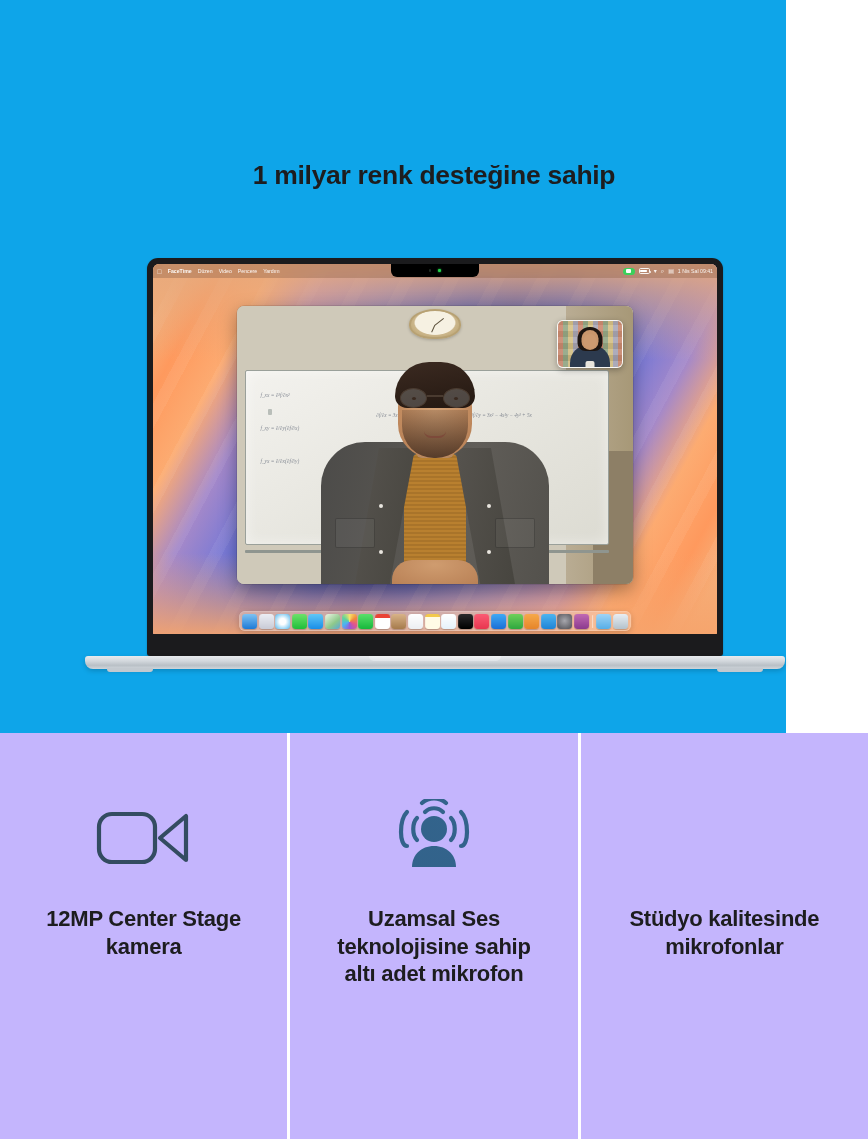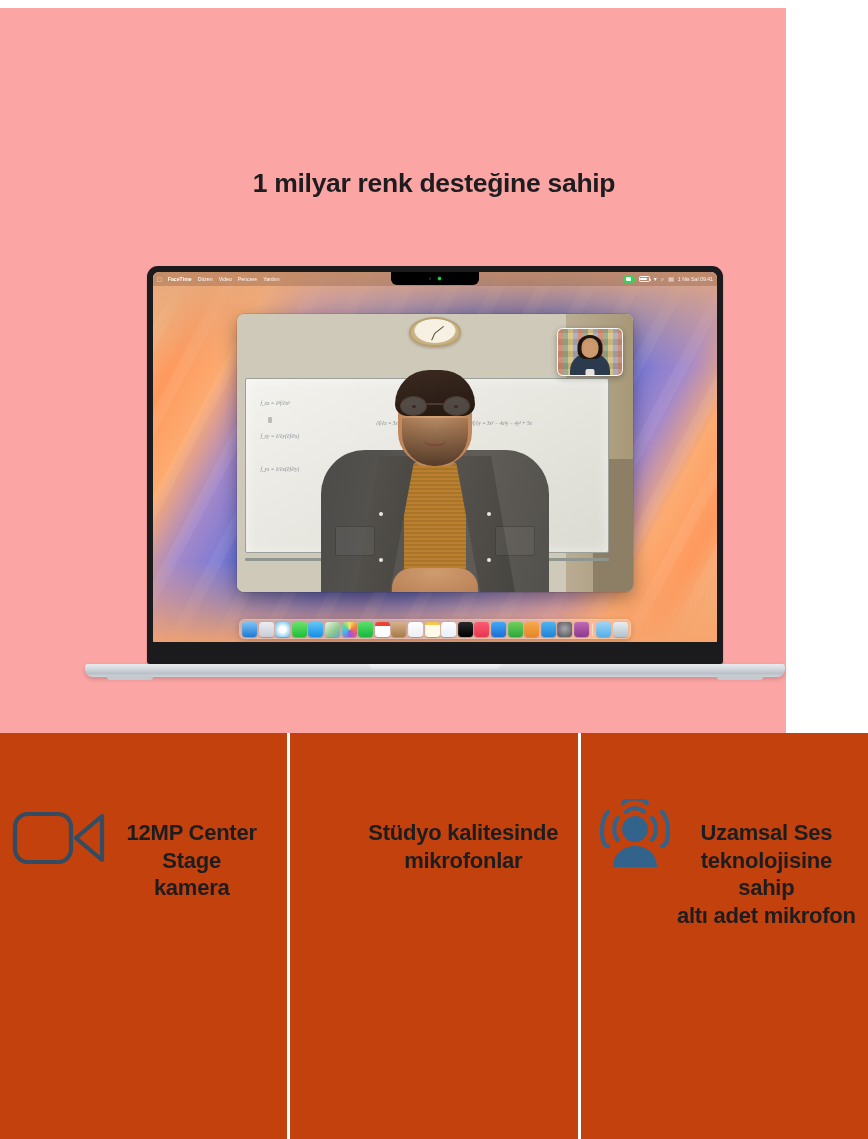--- a/index.html
+++ b/index.html
@@ -6,22 +6,22 @@
   html, body {
     width: 868px; height: 1139px;
     background: #ffffff;
     font-family: "Liberation Sans", sans-serif;
     overflow: hidden;
   }
   #page { position: relative; width: 868px; height: 1139px; background: #ffffff; }
 
   
   #hero {
-    position: absolute; left: 0; top: 8px; width: 786px; height: 733px;
-    background: #fca5a5;
+    position: absolute; left: 0; top: 0; width: 786px; height: 733px;
+    background: #0ea5e9;
   }
   #heading {
     position: absolute; left: 0; top: 158px; width: 868px;
     text-align: center;
     font-size: 26.5px; font-weight: bold; line-height: 1.32;
     color: #1d1d1f; letter-spacing: -0.3px;
   }
   #heading .l2 { display: block; }
 
   
@@ -266,22 +266,22 @@
     content:""; position:absolute; left:50%; transform:translateX(-50%); top:0;
     width:132px; height:5px; background: linear-gradient(to bottom,#f2f4f6,#dfe3e7);
     border-radius: 0 0 6px 6px;
   }
   .foot { position:absolute; bottom:-3px; width:46px; height:4px; background:#c3c9cf; border-radius:0 0 3px 3px; }
   .foot.l { left:22px; } .foot.r { right:22px; }
 
   
   #cards { position:absolute; left:0; top:733px; width:868px; height:406px; display:flex; gap:3px; background:#ffffff; }
   .card {
-    flex:1; background:#c2410c; position:relative;
-    display:flex; align-items:flex-start;
+    flex:1; background:#c4b5fd; position:relative;
+    display:flex; flex-direction:column; align-items:center;
     padding: 62px 12px 0 12px;
   }
   .card-icon { height:86px; display:flex; align-items:center; justify-content:center; }
   .card-title {
     margin-top: 24px; text-align:center;
     font-size: 22px; font-weight: bold; line-height: 1.26;
     color:#1d1d1f; letter-spacing:-0.25px;
   }
 </style>
 </head>
@@ -445,45 +445,20 @@
         </svg>
       </div>
       <div class="card-title">
         <span>12MP Center Stage</span><br>
         <span>kamera</span>
       </div>
     </div>
 
     <div class="card">
       <div class="card-icon">
-        <svg width="66" height="76" viewBox="0 0 66 76" fill="none">
-          <defs>
-            <linearGradient id="g2" x1="0" y1="38" x2="66" y2="38">
-              <stop offset="0" stop-color="#16293a"></stop>
-                <stop offset="1" stop-color="#89abc6"></stop>
-            </linearGradient>
-          </defs>
-          <g stroke="url(#g2)" stroke-width="4.4" stroke-linecap="round">
-            <line x1="4" y1="28" x2="4" y2="48"></line>
-            <line x1="15" y1="16" x2="15" y2="60"></line>
-            <line x1="26" y1="5" x2="26" y2="71"></line>
-            <line x1="37" y1="19" x2="37" y2="57"></line>
-            <line x1="48" y1="12" x2="48" y2="64"></line>
-            <line x1="59" y1="26" x2="59" y2="50"></line>
-          </g>
-        </svg>
-      </div>
-      <div class="card-title">
-        <span>Stüdyo kalitesinde</span><br>
-        <span>mikrofonlar</span>
-      </div>
-    </div>
-
-    <div class="card">
-      <div class="card-icon">
         <svg width="84" height="78" viewBox="0 0 84 78" fill="none">
           <defs>
             <linearGradient id="g3" x1="6" y1="74" x2="78" y2="6">
               <stop offset="0" stop-color="#1b4468"></stop>
                 <stop offset="1" stop-color="#4d86b3"></stop>
             </linearGradient>
           </defs>
           <g fill="url(#g3)">
             <circle cx="42" cy="30" r="13"></circle>
             <path d="M42 47c-13 0-22 9-22 21h44c0-12-9-21-22-21Z"></path>
@@ -498,14 +473,39 @@
           </g>
         </svg>
       </div>
       <div class="card-title">
         <span>Uzamsal Ses</span><br>
         <span>teknolojisine sahip</span><br>
         <span>altı adet mikrofon</span>
       </div>
     </div>
 
+    <div class="card">
+      <div class="card-icon">
+        <svg width="66" height="76" viewBox="0 0 66 76" fill="none">
+          <defs>
+            <linearGradient id="g2" x1="0" y1="38" x2="66" y2="38">
+              <stop offset="0" stop-color="#16293a"></stop>
+                <stop offset="1" stop-color="#89abc6"></stop>
+            </linearGradient>
+          </defs>
+          <g stroke="url(#g2)" stroke-width="4.4" stroke-linecap="round">
+            <line x1="4" y1="28" x2="4" y2="48"></line>
+            <line x1="15" y1="16" x2="15" y2="60"></line>
+            <line x1="26" y1="5" x2="26" y2="71"></line>
+            <line x1="37" y1="19" x2="37" y2="57"></line>
+            <line x1="48" y1="12" x2="48" y2="64"></line>
+            <line x1="59" y1="26" x2="59" y2="50"></line>
+          </g>
+        </svg>
+      </div>
+      <div class="card-title">
+        <span>Stüdyo kalitesinde</span><br>
+        <span>mikrofonlar</span>
+      </div>
+    </div>
+
   </section>
 </div>
 
 </body></html>

